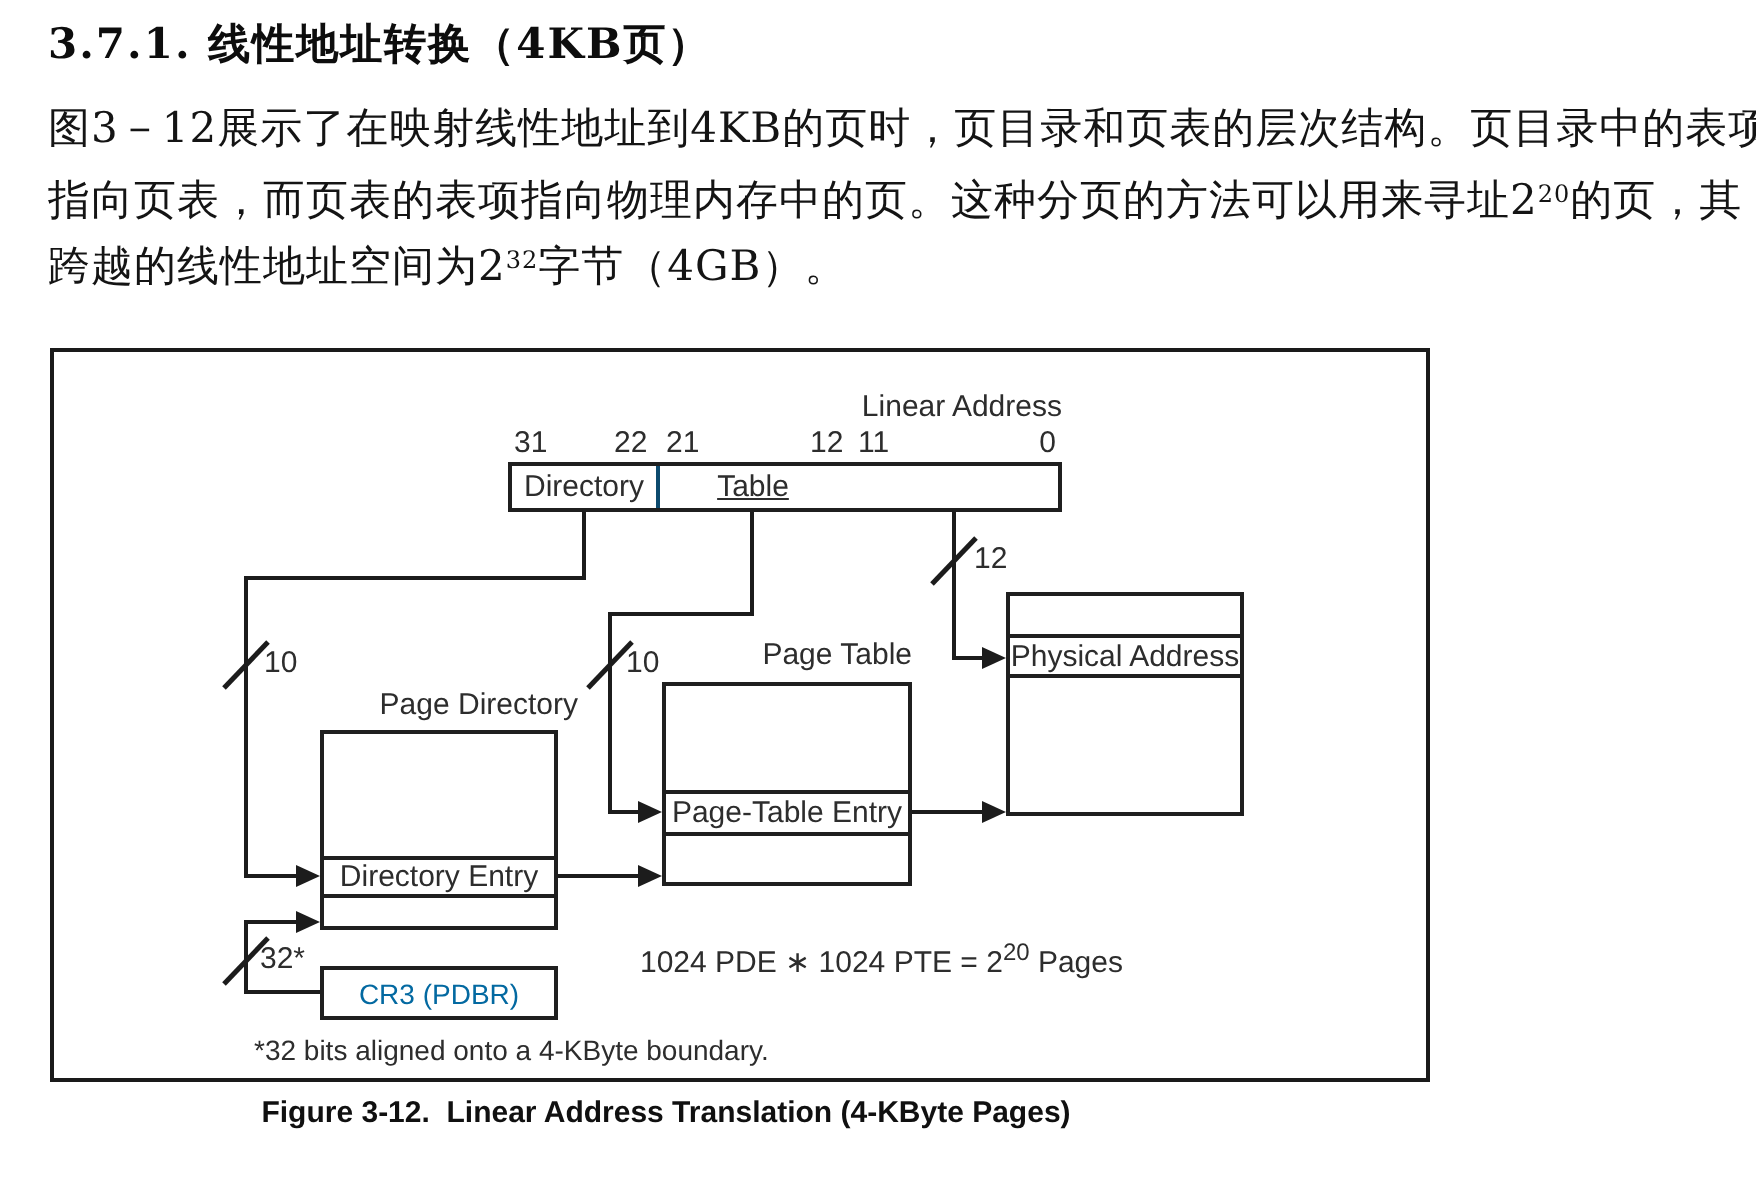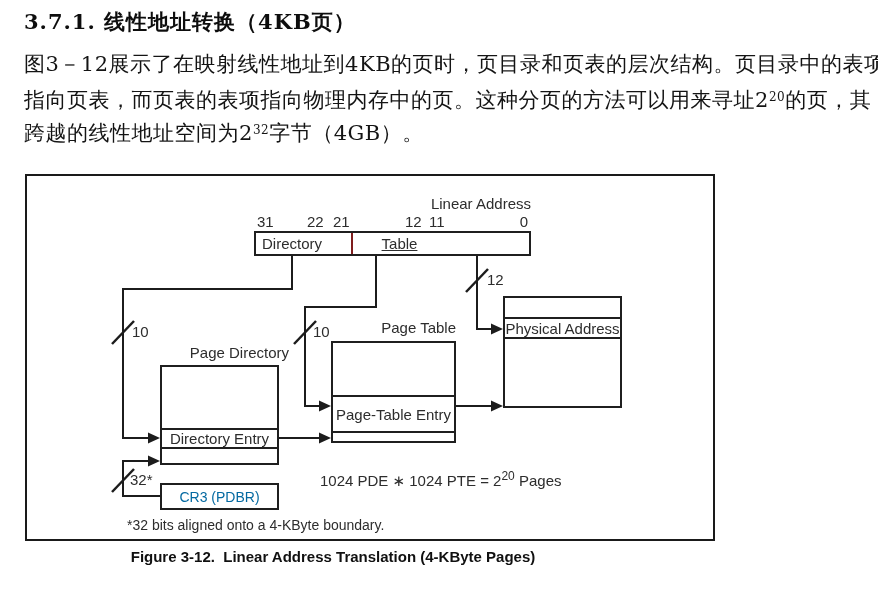--- a/index.html
+++ b/index.html
@@ -40,21 +40,21 @@
   
   .dbox{
     position:absolute;border:2px solid #1f1f1f;background:#fff;
     box-sizing:border-box;
   }
   .la-box{display:flex;align-items:stretch;}
   .la-cell{
     flex:0 0 auto;display:flex;align-items:center;justify-content:center;
     font-size:15px;color:#2d2d2d;box-sizing:border-box;
   }
-  .la-cell + .la-cell{border-left:2px solid #7f1d1d;text-decoration:underline;}
+  .la-cell + .la-cell{border-left:2px solid #0c4a6e;text-decoration:underline;}
   .entry-row{
     position:absolute;left:0;right:0;
     border-top:2px solid #1f1f1f;border-bottom:2px solid #1f1f1f;
     display:flex;align-items:center;justify-content:center;
     font-size:15px;color:#2d2d2d;box-sizing:border-box;background:#fff;
     white-space:nowrap;
   }
   .cr3{display:flex;align-items:center;justify-content:center;font-size:14px;color:#0369a1;}
   .formula{position:absolute;left:320px;top:469px;font-size:15px;color:#2d2d2d;white-space:nowrap;}
   .footnote{position:absolute;left:127px;top:517px;font-size:14px;color:#2d2d2d;white-space:nowrap;}
@@ -105,33 +105,33 @@
 
   <div class="dlabel center" style="left:254px;top:196px;width:277px;">Linear Address</div>
   <div class="bitrow" style="position:absolute;left:254px;top:213px;width:277px;height:17px;">
     <span style="left:3px;">31</span>
     <span style="left:53px;">22</span>
     <span style="left:79px;">21</span>
     <span style="left:151px;">12</span>
     <span style="left:175px;">11</span>
     <span style="right:3px;">0</span>
   </div>
-  <div class="dbox la-box" style="left:254px;top:231px;width:277px;height:25px;gap:23px;">
+  <div class="dbox la-box" style="left:254px;top:231px;width:277px;height:25px;">
     <div class="la-cell" style="width:72px;">Directory</div>
     <div class="la-cell" style="width:95px;">Table</div>
   </div>
 
   <div class="dlabel center" style="left:150px;top:345px;width:139px;">Page Directory</div>
   <div class="dbox" style="left:160px;top:365px;width:119px;height:100px;">
     <div class="entry-row" style="top:61px;height:21px;">Directory Entry</div>
   </div>
 
   <div class="dlabel center" style="left:331px;top:320px;width:125px;">Page Table</div>
   <div class="dbox" style="left:331px;top:341px;width:125px;height:102px;">
-    <div class="entry-row" style="top:52px;height:38px;">Page-Table Entry</div>
+    <div class="entry-row" style="top:52px;height:23px;">Page-Table Entry</div>
   </div>
 
   <div class="dlabel center" style="left:488px;top:276px;width:119px;margin-top:40px;">4-KByte Page</div>
   <div class="dbox" style="left:503px;top:296px;width:119px;height:112px;">
     <div class="entry-row" style="top:19px;height:22px;">Physical Address</div>
   </div>
 
   <div class="dbox cr3" style="left:160px;top:483px;width:119px;height:27px;">CR3 (PDBR)</div>
 
   <div class="dlabel" style="left:132px;top:324px;">10</div>

